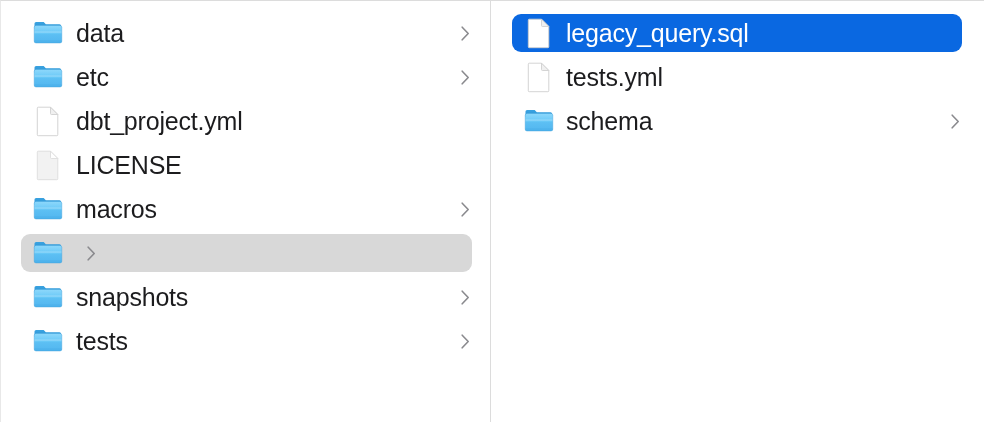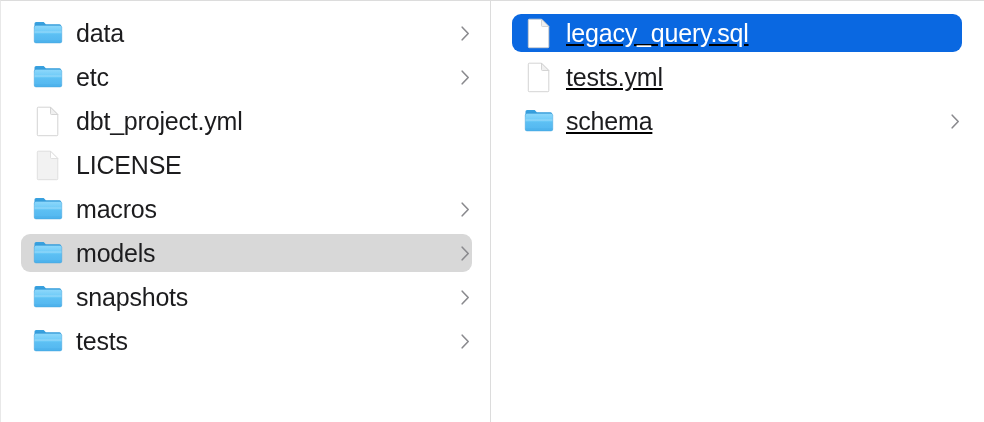--- a/index.html
+++ b/index.html
@@ -43,21 +43,21 @@
   }
 
   .row {
     position: relative;
     height: 44px;
     display: flex;
     align-items: center;
     box-sizing: border-box;
   }
   .column.left .row { padding-left: 20px; padding-right: 18px; }
-  .column.right .row { padding-left: 21px; padding-right: 22px; text-decoration: underline; }
+  .column.right .row { padding-left: 21px; padding-right: 22px; }
 
   
   .row .pill {
     position: absolute;
     left: 0; right: 0;
     top: 3px; bottom: 3px;
     border-radius: 9px;
     pointer-events: none;
   }
   .column.left .row .pill { left: 20px; right: 18px; }
@@ -263,21 +263,20 @@
                   <stop offset="1" stop-color="#52b6ef"></stop>
       </linearGradient>
     </defs>
     <path d="M1.5 6.5 a1.6 1.6 0 0 1 1.6-1.6 h7.6 l2.1 2.3 h13.7 a1.6 1.6 0 0 1 1.6 1.6 v3 H1.5 z" fill="url(#fgTab)"></path>
     <rect x="1.2" y="8.4" width="27.6" height="17.6" rx="1.9" fill="url(#fgBody)"></rect>
     <rect x="1.2" y="14.6" width="27.6" height="0.9" fill="#ffffff" opacity="0.35"></rect>
     <rect x="1.2" y="23.2" width="27.6" height="2.8" rx="1.6" fill="#49aeea" opacity="0.55"></rect>
     <rect x="1.2" y="8.4" width="27.6" height="17.6" rx="1.9" fill="none" stroke="#3f9fd8" stroke-width="0.7" opacity="0.6"></rect>
   </svg>
           </span>
-          <span class="label">models</span>
           <span class="chevron">
             <svg width="9" height="15" viewBox="0 0 9 15" xmlns="http://www.w3.org/2000/svg" aria-hidden="true">
     <path d="M1.2 1.2 L7.2 7.5 L1.2 13.8" fill="none" stroke="#8a8a8e" stroke-width="1.6" stroke-linecap="round" stroke-linejoin="round"></path>
   </svg>
           </span>
         </div>
       </div>
       <div class="row">
         <div class="pill"></div>
         <div class="row-inner">

